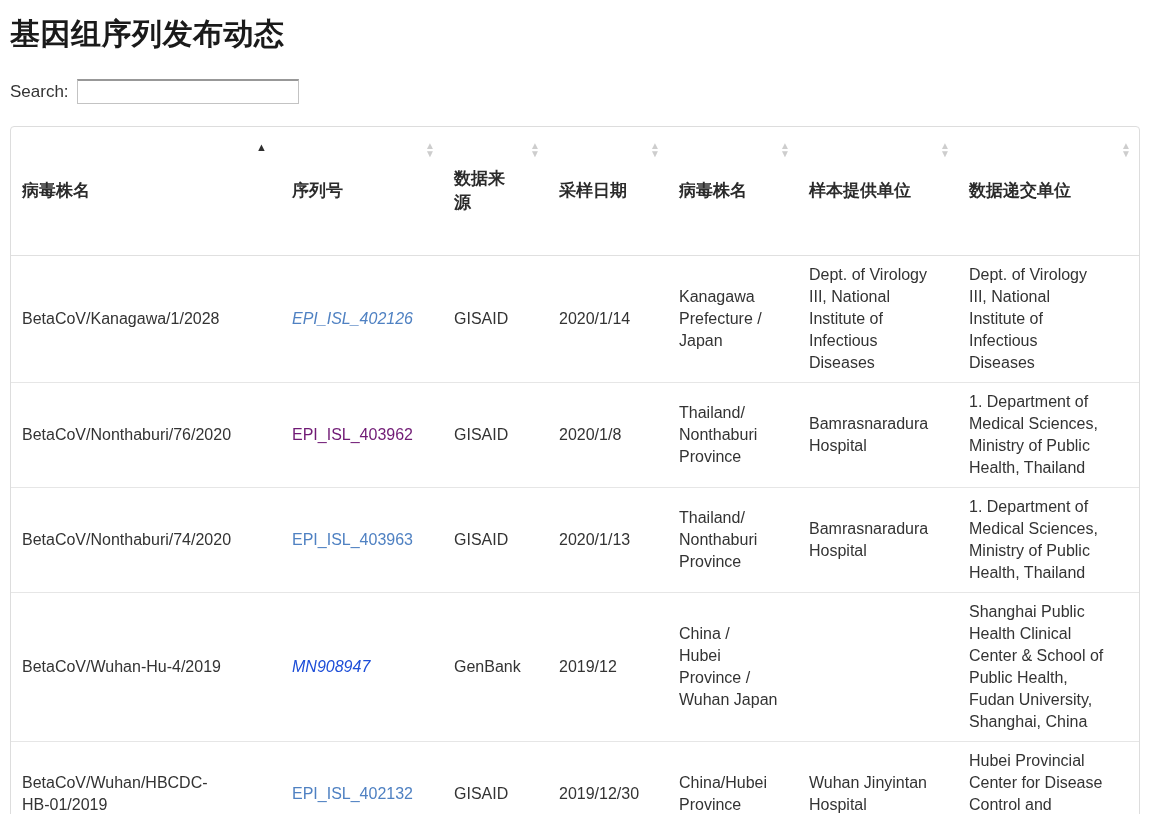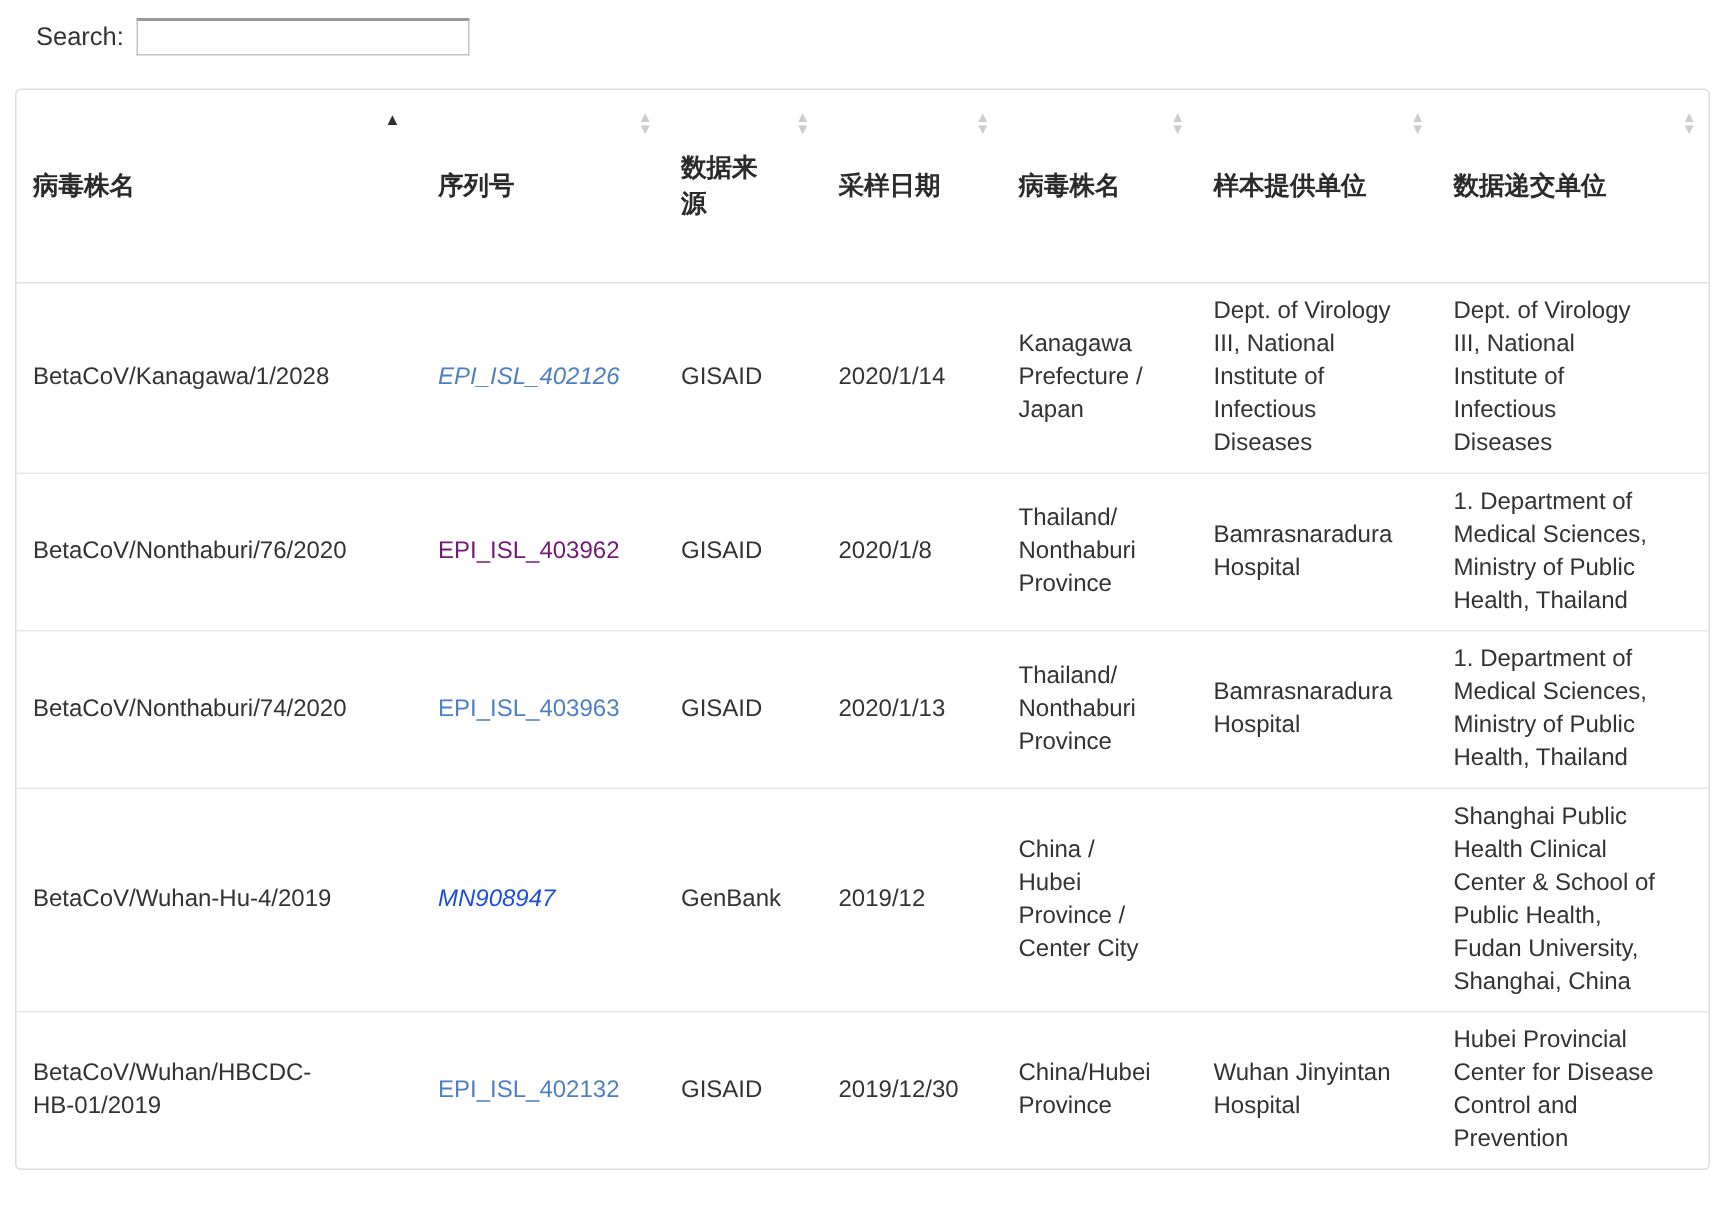--- a/index.html
+++ b/index.html
@@ -33,21 +33,21 @@
     gap: 10px;
     width: 71px; height: 47px;
     border: 1px solid #d8d8d8; border-radius: 5px;
     margin: 0 10px;
     background: #fff;
     cursor: pointer;
     font-size: 17px;
   }
   .select-caret { font-size: 12px; color: #3a3a3a; line-height: 12px; }
 
-  .search-control { display: flex; align-items: center; gap: 8px; font-size: 17px; margin-top: 4px; margin-left: 14px; }
+  .search-control { display: flex; align-items: center; gap: 8px; font-size: 17px; margin-top: 4px; }
   .search-control input {
     width: 222px; height: 25px;
     border: 1px solid #c3c3c3;
     border-top: 2px solid #989898;
     padding: 0 5px;
     font-size: 15px;
     font-family: "Liberation Sans", sans-serif;
     outline: none;
   }
 
@@ -95,20 +95,21 @@
     position: absolute; top: 15px; right: 14px;
     color: #2f2f2f;
     font-size: 11px; line-height: 10px;
   }
 </style>
 </head>
 <body>
 
 <div class="page">
 
+  <h1 class="page-title">基因组序列发布动态</h1>
 
   <div class="controls">
     <div class="search-control">
       <span>Search:</span>
       <input type="text" value="" style="">
     </div>
   </div>
 
   <div class="table-wrap">
     <table>
@@ -205,21 +206,21 @@
 Health, Thailand</td>
         </tr>
         <tr>
           <td>BetaCoV/Wuhan-Hu-4/2019</td>
           <td><a class="acc-link" style="color: #1d4ed8; font-style: italic;">MN908947</a></td>
           <td>GenBank</td>
           <td>2019/12</td>
           <td>China /
 Hubei
 Province /
-Center City</td>
+Wuhan Japan</td>
           <td></td>
           <td>Shanghai Public
 Health Clinical
 Center &amp; School of
 Public Health,
 Fudan University,
 Shanghai, China</td>
         </tr>
         <tr>
           <td>BetaCoV/Wuhan/HBCDC-

